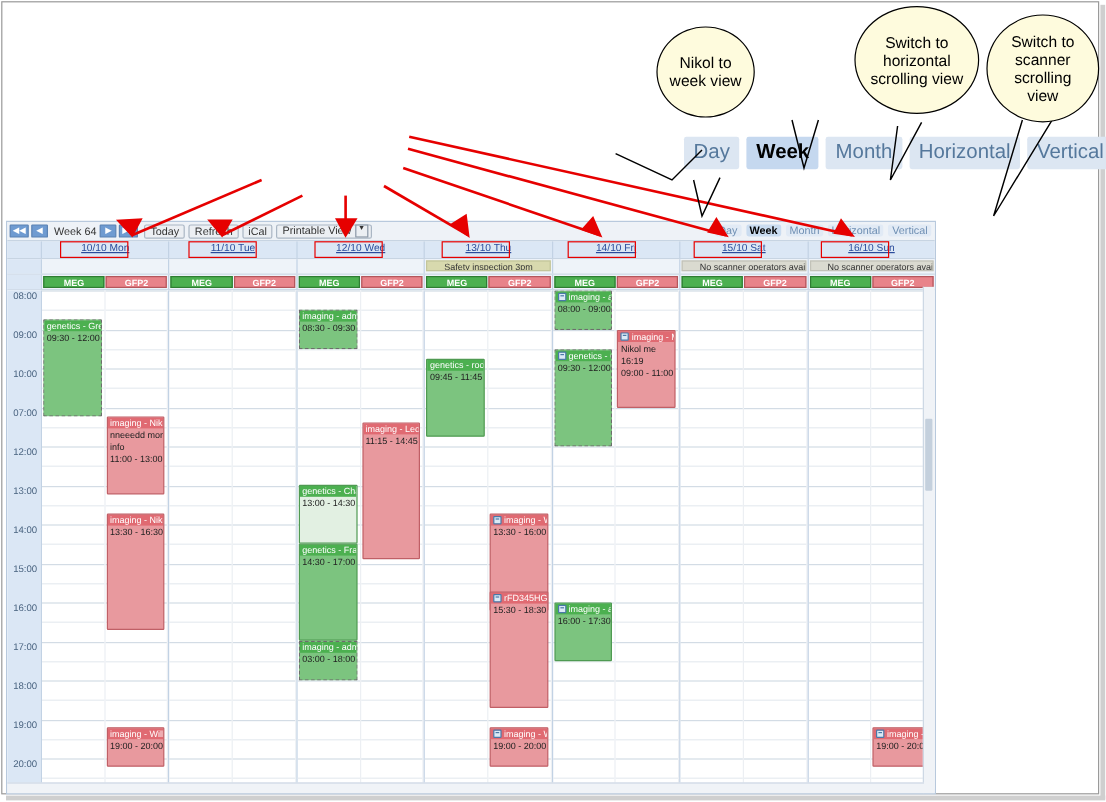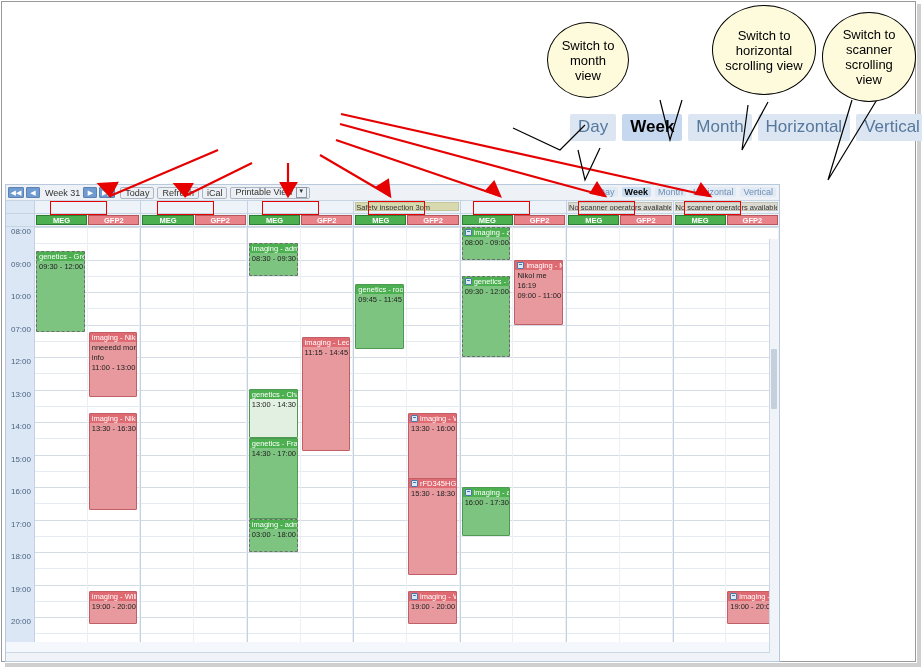--- a/index.html
+++ b/index.html
@@ -95,21 +95,21 @@
   #dayhead .gut{width:28px;flex:0 0 28px;}
   .dhcell{flex:1 1 0;border-left:1px solid #c2d2e4;text-align:center;box-sizing:border-box;}
   .dhcell a{font-size:8.5px;color:#2a4b9b;text-decoration:underline;}
 
   
   #alldayrow{height:12px;display:flex;background:#eef3f9;border-bottom:1px solid #c7d4e2;}
   #alldayrow .gut{width:28px;flex:0 0 28px;background:#dbe7f5;}
   .adcell{flex:1 1 0;border-left:1px solid #c2d2e4;box-sizing:border-box;position:relative;}
   .adev{
     position:absolute;left:1px;right:1px;top:1px;height:9px;line-height:9px;
-    background:#d8d9ae;color:#333;font-size:7.5px;padding-left:0;
+    background:#d8d9ae;color:#333;font-size:7.5px;padding-left:14px;
     white-space:nowrap;overflow:hidden;border:1px solid #c3c59a;box-sizing:border-box;
   }
   .adev.grey{background:#dadad0;border-color:#c2c2b8;}
 
   
   #reshead{height:12px;display:flex;background:#eef3f9;border-bottom:1px solid #c7d4e2;}
   #reshead .gut{width:28px;flex:0 0 28px;background:#dbe7f5;}
   .rescol{flex:1 1 0;border-left:1px solid #c2d2e4;display:flex;box-sizing:border-box;padding:1px;gap:1px;}
   .resbox{
     flex:1 1 0;font-size:7.5px;text-align:center;color:#fff;line-height:9px;
@@ -174,40 +174,50 @@
     <div class="bigview">Month</div>
     <div class="bigview">Horizontal</div>
     <div class="bigview">Vertical</div>
   </div>
 
   <div id="app">
 
     <div id="toolbar">
       <div class="navbtn dbl">◀◀</div>
       <div class="navbtn">◀</div>
-      <div id="weeklabel">Week 31</div>
+      <div id="weeklabel">Week 64</div>
       <div class="navbtn">▶</div>
       <div class="navbtn dbl">▶▶</div>
       <div class="tbtn">Today</div>
       <div class="tbtn">Refresh</div>
       <div class="tbtn">iCal</div>
       <div class="tbtn dd">
         <span>Printable View</span>
         <span class="ddarrow">▼</span>
       </div>
 
       <div id="viewswitch">
         <div class="vbtn">Day</div>
         <div class="vbtn sel">Week</div>
         <div class="vbtn">Month</div>
         <div class="vbtn">Horizontal</div>
         <div class="vbtn">Vertical</div>
       </div>
     </div>
 
+    <div id="dayhead">
+      <div class="gut"></div>
+      <div class="dhcell"><a>10/10 Mon</a></div>
+      <div class="dhcell"><a>11/10 Tue</a></div>
+      <div class="dhcell"><a>12/10 Wed</a></div>
+      <div class="dhcell"><a>13/10 Thu</a></div>
+      <div class="dhcell"><a>14/10 Fri</a></div>
+      <div class="dhcell"><a>15/10 Sat</a></div>
+      <div class="dhcell"><a>16/10 Sun</a></div>
+    </div>
 
     <div id="alldayrow">
       <div class="gut"></div>
       <div class="adcell"></div>
       <div class="adcell"></div>
       <div class="adcell"></div>
       <div class="adcell">
         <div class="adev">Safety inspection 3pm</div>
       </div>
       <div class="adcell"></div>
@@ -836,21 +846,21 @@
       <path d="M578,150 L585,180 L600,148"></path>
       <path d="M660,100 L670,140 L682,100"></path>
       <path d="M748,105 L742,150 L768,102"></path>
       <path d="M852,100 L828,180 L878,98"></path>
     </g>
   </svg>
 
 
 
   <div class="callout black" style="left:547px;top:22px;width:82px;height:76px;">
-    <span>Switch to month view</span>
+    <span>Nikol to week view</span>
   </div>
 
 
   <div class="callout black" style="left:712px;top:5px;width:104px;height:90px;justify-content:center;">
     <span>Switch to horizontal scrolling view</span>
   </div>
 
   <div class="callout black" style="left:822px;top:12px;width:94px;height:90px;">
     <span>Switch to scanner scrolling view</span>
   </div>

